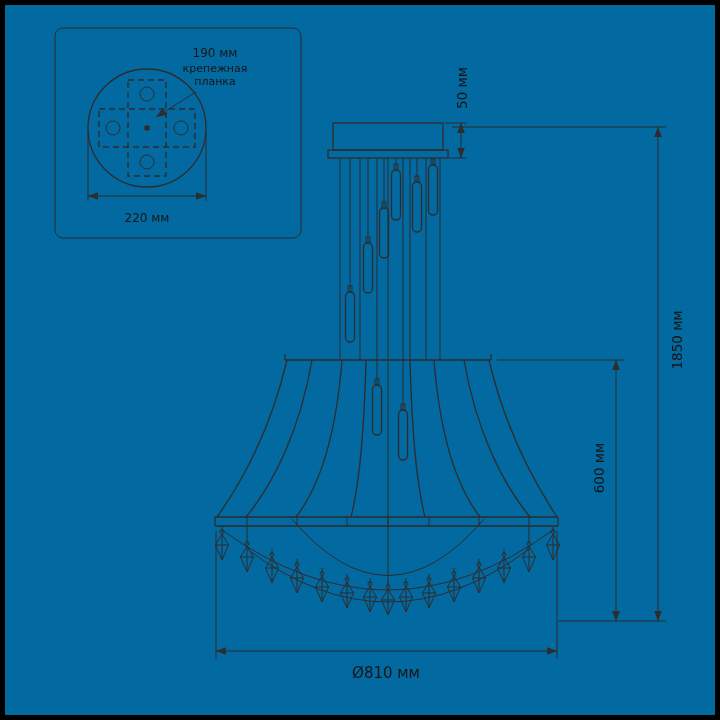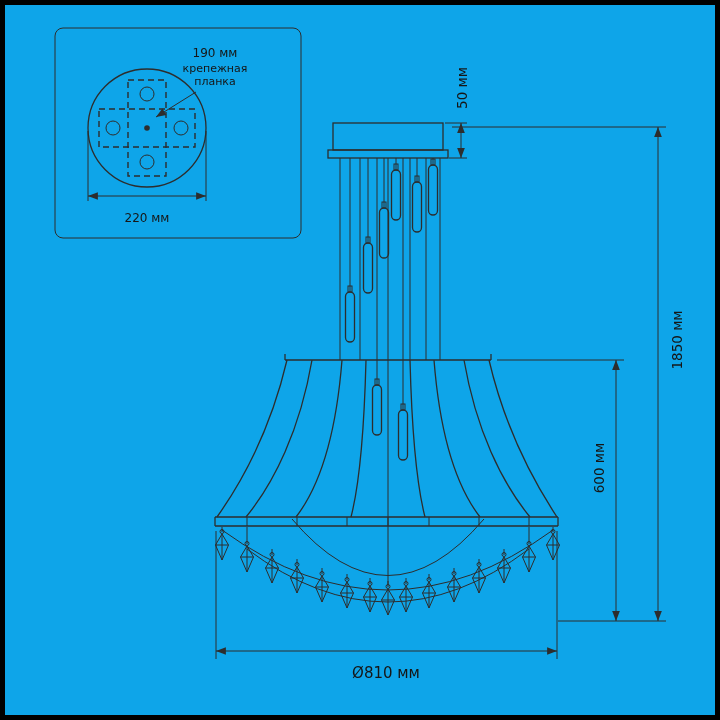--- a/index.html
+++ b/index.html
@@ -1,17 +1,17 @@
 <!DOCTYPE html>
 <html><head>
 <meta charset="utf-8">
 <style>
   html,body{margin:0;padding:0;}
   body{width:720px;height:720px;background:#ffffff;font-family:"DejaVu Sans","Liberation Sans",sans-serif;}
-  .sheet{position:relative;width:720px;height:716px;background:#0ea5e9;}
+  .sheet{position:relative;width:720px;height:716px;background:#0369a1;}
   svg{display:block;}
   .draw{stroke:#2d2d2d;fill:none;stroke-width:1.3;}
   .thin{stroke:#2d2d2d;fill:none;stroke-width:1;}
   .dash{stroke:#2d2d2d;fill:none;stroke-width:1.4;stroke-dasharray:6 4;}
   .dim{stroke:#2d2d2d;fill:none;stroke-width:1;}
   text{fill:#161616;}
   .dimtext{font-size:13.5px;}
   .bigdim{font-size:15px;}
   .insettext{font-size:12px;}
   .smalltext{font-size:11px;}

